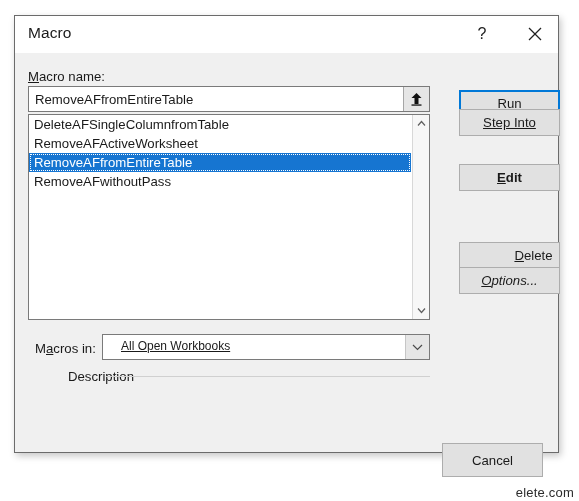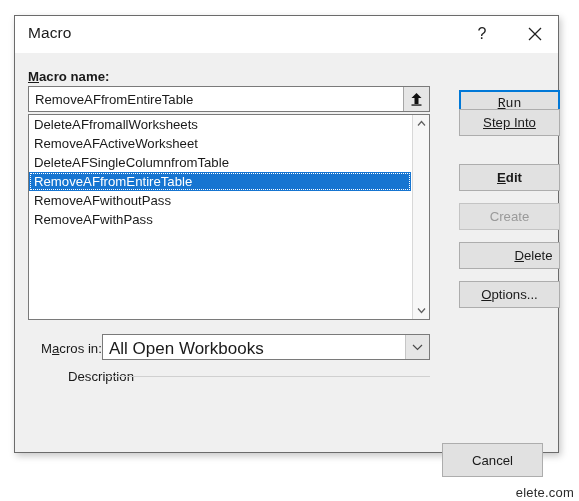--- a/index.html
+++ b/index.html
@@ -63,21 +63,21 @@
 
   
   .lbl {
     position: absolute;
     font-size: 13.2px;
     color: #1a1a1a;
     white-space: nowrap;
   }
   .lbl u { text-decoration: underline; }
 
-  #macro-name-label { left: 13px; top: 53px; font-weight: bold; }
+  #macro-name-label { left: 13px; top: 53px; }
 
   #macro-name-row {
     position: absolute;
     left: 13px;
     top: 70px;
     width: 402px;
     height: 26px;
     background: #ffffff;
     border: 1px solid #7a7a7a;
     box-sizing: border-box;
@@ -186,48 +186,49 @@
     cursor: default;
     padding: 0;
   }
   .dlg-btn.default {
     border: 2px solid #0078d7;
   }
   .dlg-btn.disabled {
     color: #9a9a9a;
     border-color: #c4c4c4;
   }
-  #run-button       { top: 74px; font-family: Liberation Mono, monospace; }
+  #run-button       { top: 74px; }
   #step-into-button { top: 93px; text-decoration: underline; }
   #edit-button      { top: 148px; font-weight: bold; }
   #create-button    { top: 187px; }
   #delete-button    { top: 226px; padding-left: 48px; }
-  #options-button   { top: 265px; }
-
-  
-  #macros-in-label { left: 26px; top: 325px; }
+  #options-button   { top: 251px; font-style: italic; }
+
+  
+  #macros-in-label { left: 20px; top: 325px; }
 
   #macros-in-select {
     position: absolute;
     left: 87px;
     top: 318px;
     width: 328px;
     height: 26px;
     background: #ffffff;
     border: 1px solid #7a7a7a;
     box-sizing: border-box;
     cursor: default;
   }
   #macros-in-value {
     position: absolute;
-    left: 6px;
+    left: 18px;
     top: 4px;
-    font-size: 17px;
+    font-size: 12px;
     color: #1a1a1a;
     white-space: nowrap;
+    text-decoration: underline;
   }
   #macros-in-arrow {
     position: absolute;
     right: 0; top: 0;
     width: 24px;
     height: 100%;
     background: #e6e6e6;
     border-left: 1px solid #c6c6c6;
     box-sizing: border-box;
     display: flex;
@@ -304,26 +305,24 @@
       <svg width="13" height="14" viewBox="0 0 13 14">
         <rect x="4.5" y="5" width="4" height="7" fill="#111"></rect>
         <polygon points="6.5,1 11.5,6 1.5,6" fill="#111"></polygon>
         <rect x="1.5" y="12.4" width="10" height="1.3" fill="#111"></rect>
       </svg>
     </div>
   </div>
 
   <div id="macro-list-box">
     <div id="macro-list">
-      <div class="list-item">DeleteAFfromallWorksheets</div>
+      <div class="list-item">DeleteAFSingleColumnfromTable</div>
       <div class="list-item">RemoveAFActiveWorksheet</div>
-      <div class="list-item">DeleteAFSingleColumnfromTable</div>
       <div class="list-item selected">RemoveAFfromEntireTable</div>
       <div class="list-item">RemoveAFwithoutPass</div>
-      <div class="list-item">RemoveAFwithPass</div>
     </div>
 
     <div id="macro-list-scrollbar">
       <div class="sb-arrow" id="scroll-up-button">
         <svg width="9" height="7" viewBox="0 0 9 7">
           <polyline points="1,5.5 4.5,1.5 8,5.5" fill="none" stroke="#606060" stroke-width="1.2"></polyline>
         </svg>
       </div>
       <div class="sb-arrow" id="scroll-down-button">
         <svg width="9" height="7" viewBox="0 0 9 7">
@@ -335,23 +334,20 @@
 
   <button class="dlg-btn default" id="run-button">
       <span><u>R</u>un</span>
     </button>
   <button class="dlg-btn" id="step-into-button">
       <span><u>S</u>tep Into</span>
     </button>
   <button class="dlg-btn" id="edit-button">
       <span><u>E</u>dit</span>
     </button>
-  <button class="dlg-btn disabled" id="create-button" disabled="">
-      <span>Create</span>
-    </button>
   <button class="dlg-btn" id="delete-button">
       <span><u>D</u>elete</span>
     </button>
   <button class="dlg-btn" id="options-button">
       <span><u>O</u>ptions...</span>
     </button>
 
   <div class="lbl" id="macros-in-label">M<u>a</u>cros in:</div>
 
   <div id="macros-in-select">

